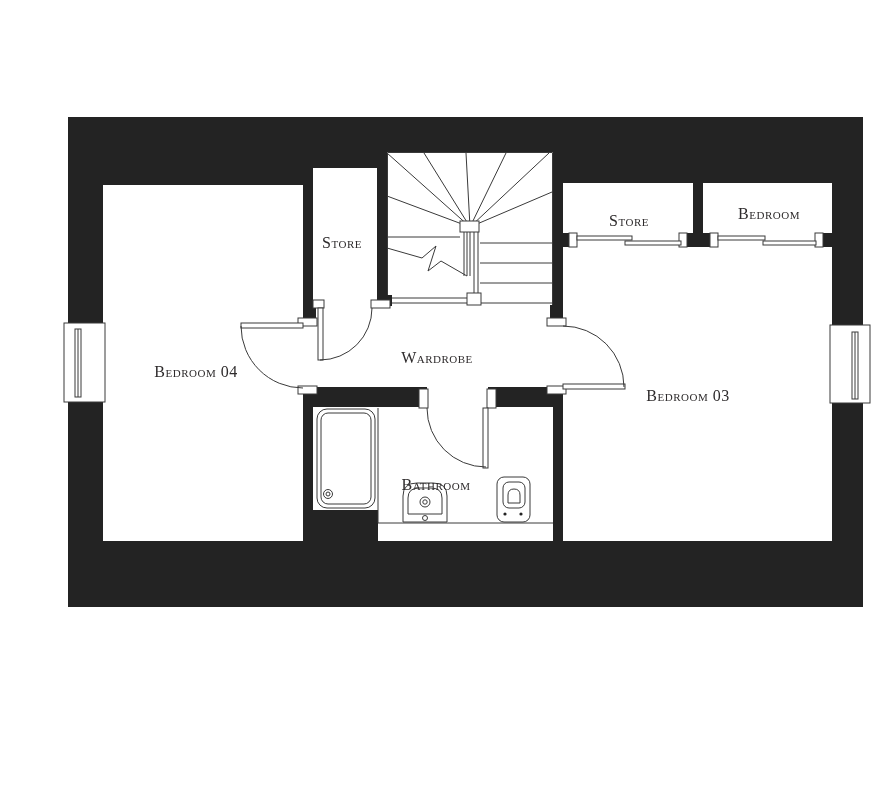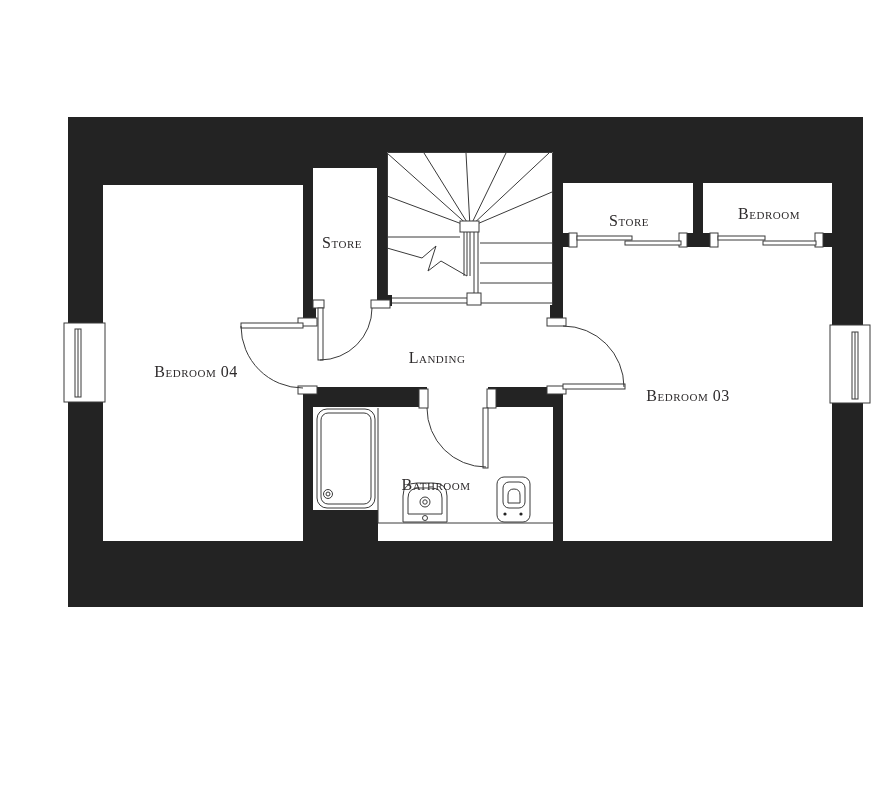--- a/index.html
+++ b/index.html
@@ -142,18 +142,18 @@
         <rect class="wht" x="503" y="482" width="22" height="26" rx="6"></rect>
         <path class="wht" d="M508,503 L508,495 Q508,489 514,489 Q520,489 520,495 L520,503 Z"></path>
         <circle class="blk" cx="505" cy="514" r="1.6"></circle>
         <circle class="blk" cx="521" cy="514" r="1.6"></circle>
       </g>
     </g>
   </svg>
 
   <div class="room-label" style="left:196px;top:364px;">Bedroom 04</div>
   <div class="room-label" style="left:688px;top:388px;">Bedroom 03</div>
-  <div class="room-label" style="left:437px;top:350px;">Landing</div>
+  <div class="room-label" style="left:437px;top:350px;">Wardrobe</div>
   <div class="room-label" style="left:436px;top:477px;">Bathroom</div>
   <div class="room-label" style="left:342px;top:235px;">Store</div>
   <div class="room-label" style="left:629px;top:213px;">Store</div>
   <div class="room-label" style="left:769px;top:206px;">Bedroom</div>
 </div>
 
 </body></html>

